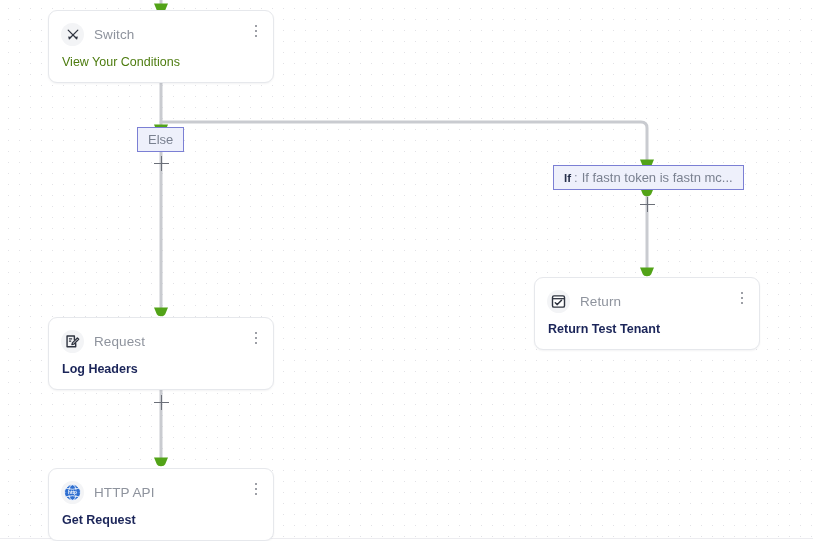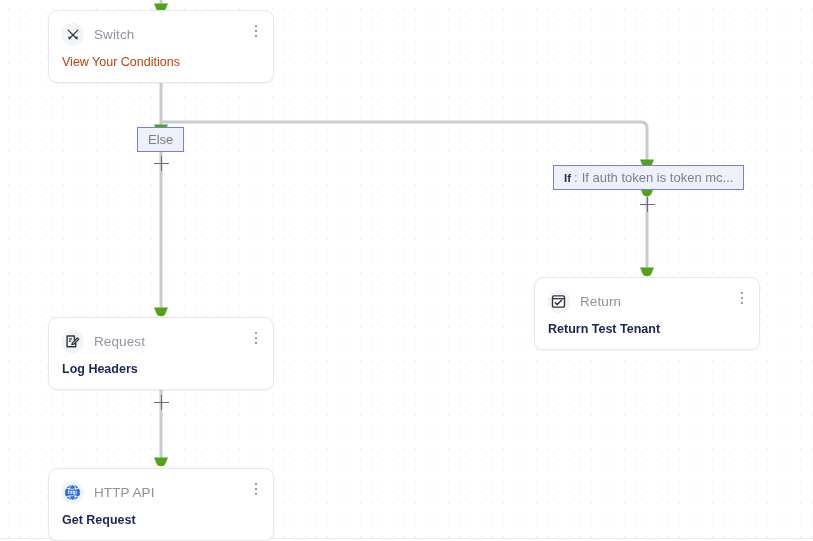--- a/index.html
+++ b/index.html
@@ -93,21 +93,21 @@
     padding: 9px 13px 13px 13px;
     font-size: 12.5px;
     font-weight: bold;
     color: #1b2559;
     white-space: nowrap;
     overflow: hidden;
     text-overflow: ellipsis;
   }
   .node-sub.muted {
     font-weight: normal;
-    color: #c2410c;
+    color: #4d7c0f;
   }
 
   
   .pill {
     position: absolute;
     background: #eef0fb;
     border: 1.6px solid #7b7fd4;
     border-radius: 0;
     display: flex;
     align-items: center;
@@ -218,21 +218,21 @@
 
   <div class="pill" style="left:137px; top:127px;">
     <span class="pill-text">Else</span>
   </div>
 
   <div class="plus" style="left:154px; top:156px;"></div>
 
   <div class="pill" style="left:553px; top:165px;">
     <span class="pill-key">If</span>
     <span class="pill-sep">:</span>
-    <span class="pill-text">If auth token is token mc...</span>
+    <span class="pill-text">If fastn token is fastn mc...</span>
   </div>
 
   <div class="plus" style="left:640px; top:197px;"></div>
 
   <div class="node" style="left:534px; top:277px;">
     <div class="node-head">
       <span class="node-icon">
         <svg width="15" height="15" viewBox="0 0 16 16">
           <rect x="1.6" y="2" width="12.8" height="12" rx="1.6" fill="#ffffff" stroke="#2f3440" stroke-width="1.5"></rect>
           <line x1="1.6" y1="5" x2="14.4" y2="5" stroke="#2f3440" stroke-width="1.4"></line>

